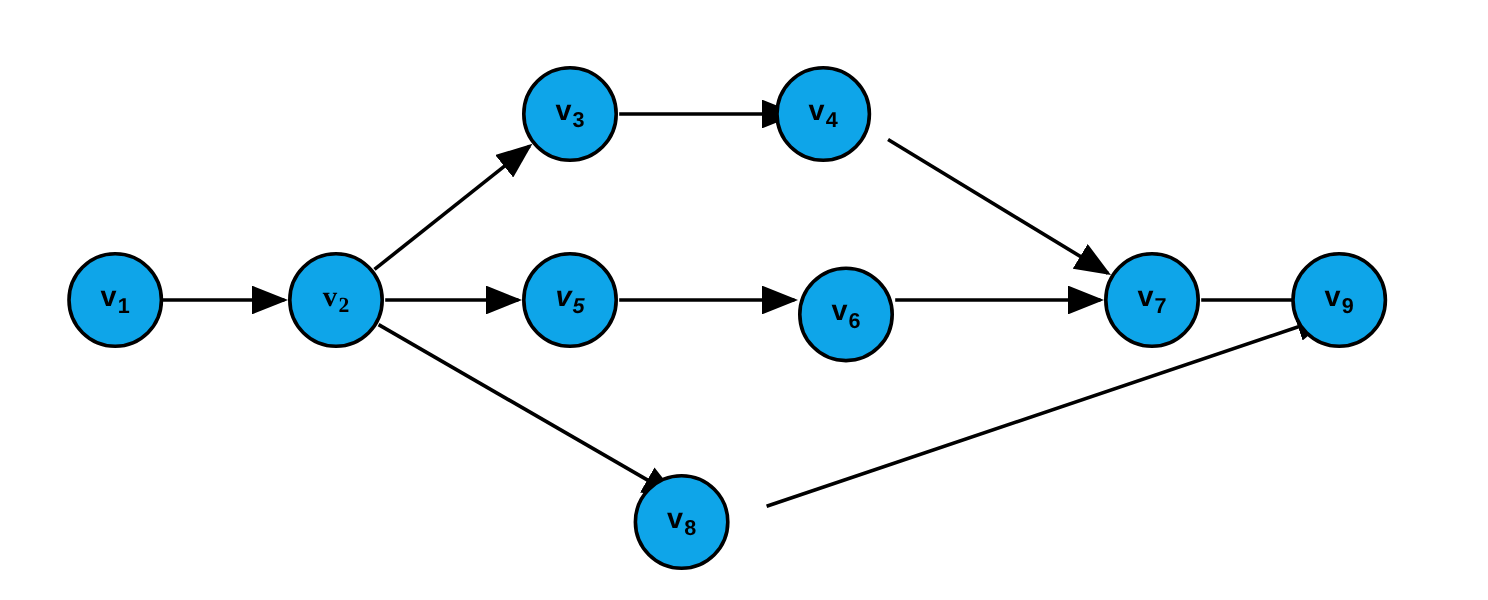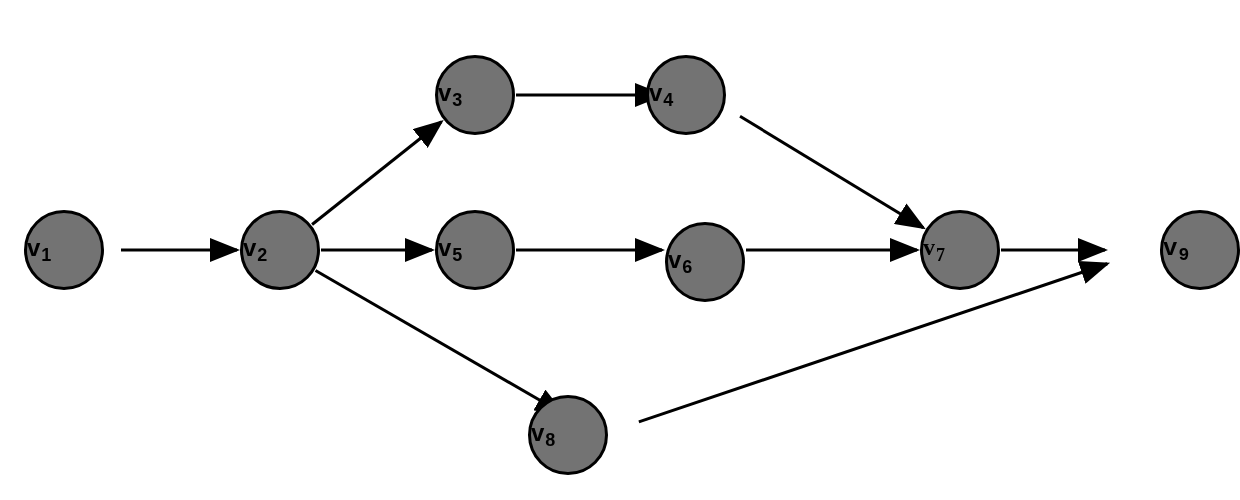--- a/index.html
+++ b/index.html
@@ -14,23 +14,24 @@
       position: relative;
       width: 100%;
       height: 100%;
     }
     .node {
       position: absolute;
       width: 80px;
       height: 80px;
       border: 3px solid #000;
       border-radius: 50%;
-      background: #737373;
+      background: #0ea5e9;
       display: flex;
       align-items: center;
+      justify-content: center;
       font-weight: bold;
       font-size: 24px;
     }
     .node sub {
       font-size: 18px;
       vertical-align: sub;
       margin-left: 1px;
     }
     svg.edges {
       position: absolute;
@@ -58,41 +59,41 @@
         <line x1="315.49512807567925" y1="270.52062091875206" x2="562.7734022620925" y2="413.4783731827722" stroke="#000" stroke-width="3" marker-end="url(#arrowhead)"></line>
         <line x1="516" y1="95" x2="662" y2="95" stroke="#000" stroke-width="3" marker-end="url(#arrowhead)"></line>
         <line x1="516" y1="250" x2="662" y2="250" stroke="#000" stroke-width="3" marker-end="url(#arrowhead)"></line>
         <line x1="740.0353996003244" y1="116.2960272080403" x2="923.255556516733" y2="227.66514219644554" stroke="#000" stroke-width="3" marker-end="url(#arrowhead)"></line>
         <line x1="746" y1="250" x2="917" y2="250" stroke="#000" stroke-width="3" marker-end="url(#arrowhead)"></line>
         <line x1="1001" y1="250" x2="1105" y2="250" stroke="#000" stroke-width="3" marker-end="url(#arrowhead)"></line>
         <line x1="638.8461094124427" y1="421.885893720252" x2="1107.2589584210966" y2="263.75381878119913" stroke="#000" stroke-width="3" marker-end="url(#arrowhead)"></line>
       </g>
   </svg>
   <div id="node-layer">
-      <div class="node" style="left: 24px; top: 210px;">
+      <div class="node" style="left: 56px; top: 210px;">
         <span>v<sub>1</sub></span>
       </div>
-      <div class="node" style="left: 240px; top: 210px;">
+      <div class="node" style="left: 240px; top: 210px; font-family: Liberation Serif, serif;">
         <span>v<sub>2</sub></span>
       </div>
       <div class="node" style="left: 435px; top: 55px;">
         <span>v<sub>3</sub></span>
       </div>
       <div class="node" style="left: 646px; top: 55px;">
         <span>v<sub>4</sub></span>
       </div>
-      <div class="node" style="left: 435px; top: 210px;">
+      <div class="node" style="left: 435px; top: 210px; font-style: italic;">
         <span>v<sub>5</sub></span>
       </div>
       <div class="node" style="left: 665px; top: 222px;">
         <span>v<sub>6</sub></span>
       </div>
-      <div class="node" style="left: 920px; top: 210px; font-family: Liberation Serif, serif;">
+      <div class="node" style="left: 920px; top: 210px;">
         <span>v<sub>7</sub></span>
       </div>
       <div class="node" style="left: 528px; top: 395px;">
         <span>v<sub>8</sub></span>
       </div>
-      <div class="node" style="left: 1160px; top: 210px; font-family: Liberation Mono, monospace;">
+      <div class="node" style="left: 1076px; top: 210px;">
         <span>v<sub>9</sub></span>
       </div>
     </div>
 </div>
 
 </body></html>

